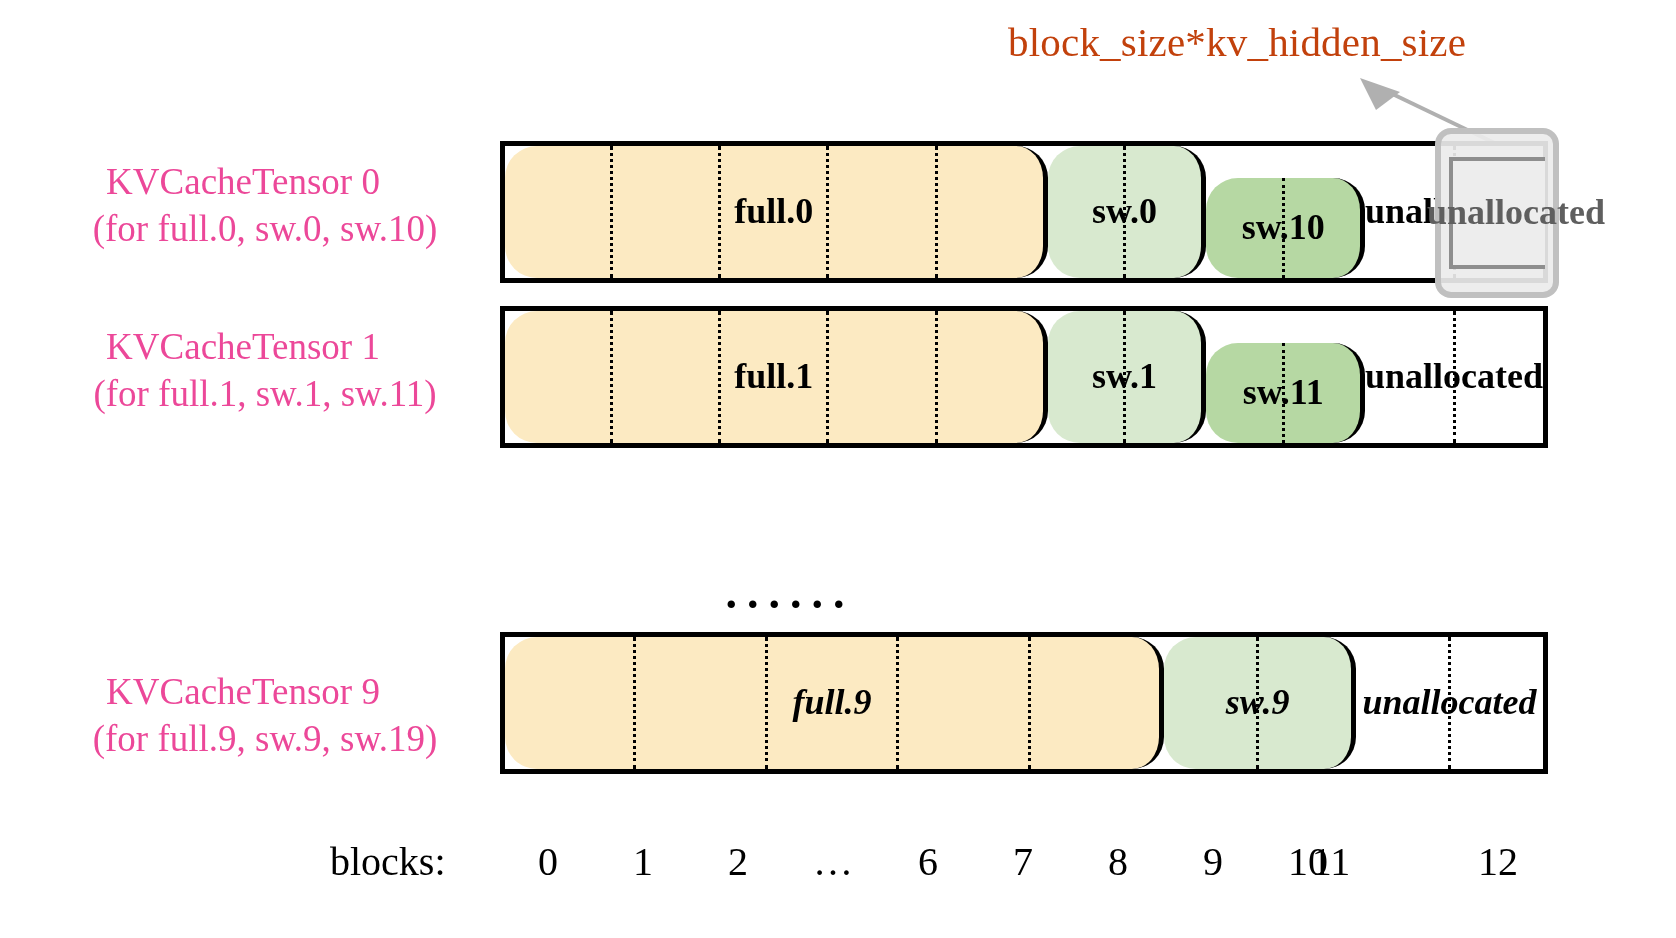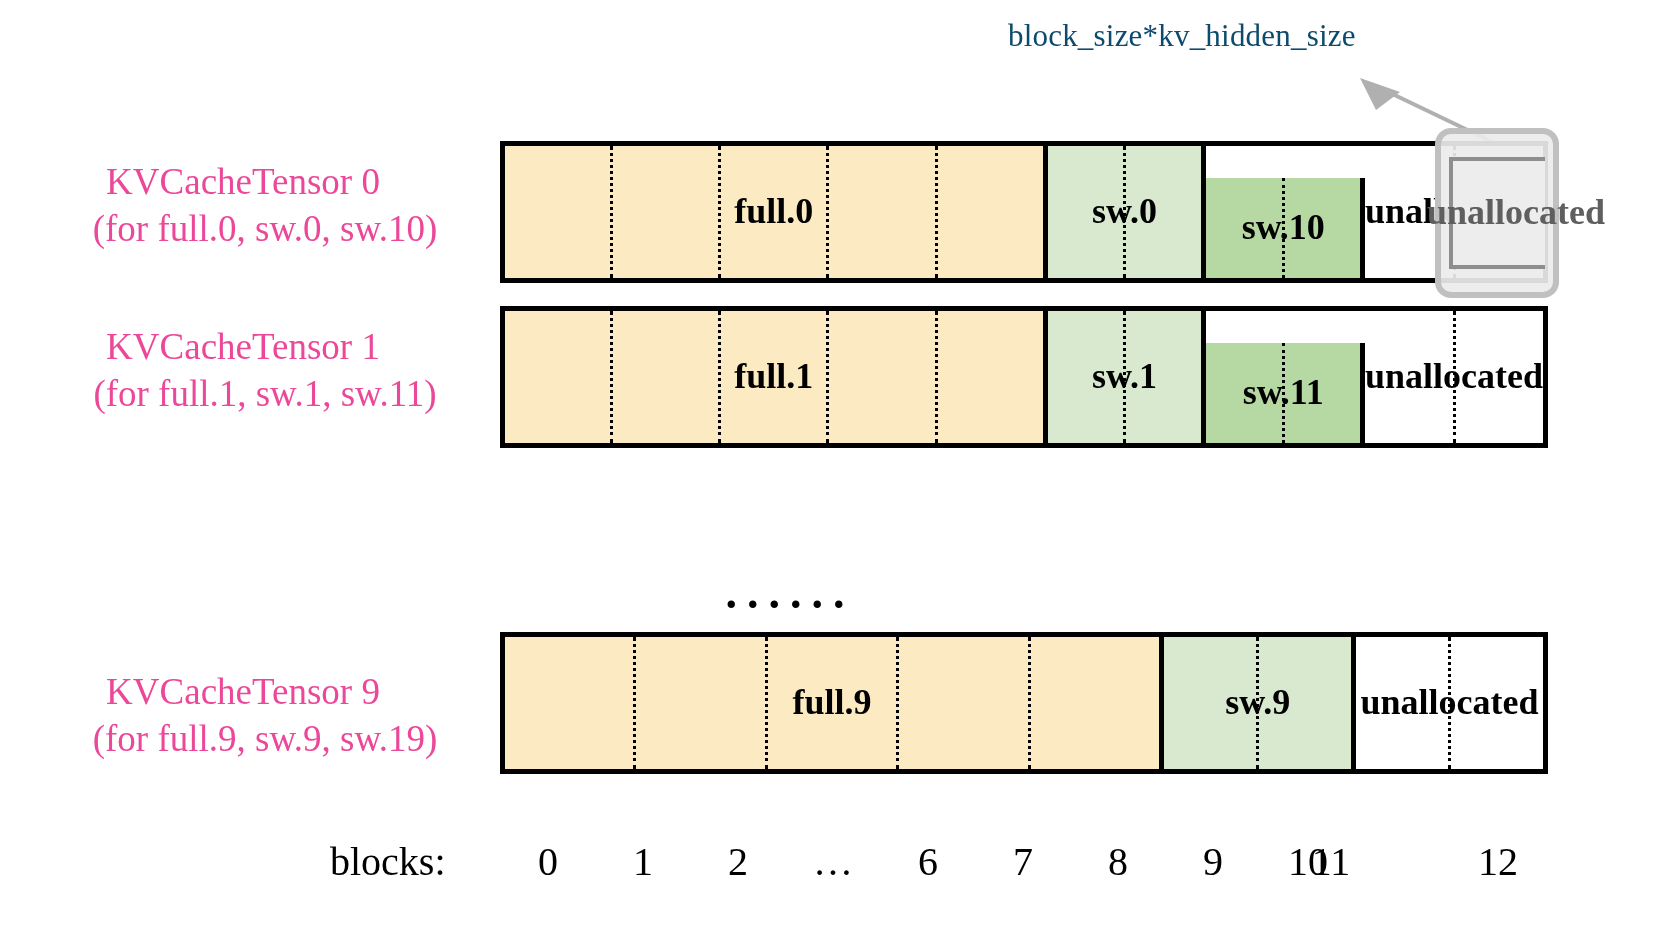--- a/index.html
+++ b/index.html
@@ -13,22 +13,22 @@
     position: relative;
     font-family: "Liberation Serif", "DejaVu Serif", serif;
     overflow: hidden;
   }
 
   
   #annotation-label {
     position: absolute;
     left: 1008px;
     top: 18px;
-    font-size: 31px;
-    color: #0c4a6e;
+    font-size: 41px;
+    color: #c2410c;
     white-space: nowrap;
     letter-spacing: 0.2px;
   }
   #annotation-arrow {
     position: absolute;
     left: 1330px;
     top: 70px;
     width: 190px;
     height: 80px;
     pointer-events: none;
@@ -39,35 +39,36 @@
     position: absolute;
     left: 500px;
     width: 1048px;
     box-sizing: border-box;
     border: 5px solid #000;
     display: flex;
     background: #fff;
   }
   #row-0 { top: 141px; height: 142px; }
   #row-1 { top: 306px; height: 142px; }
-  #row-2 { top: 632px; height: 142px; }
+  #row-2 { top: 632px; height: 142px; font-style: italic; }
 
   .cell {
     position: relative;
     box-sizing: border-box;
     display: flex;
     align-items: center;
     justify-content: center;
     font-weight: bold;
     font-size: 36px;
     color: #000;
     line-height: 1.05;
     text-align: center;
     border-right: 5px solid #000;
     overflow: visible;
+    border-radius: 32px;
   }
   .cell:last-child { border-right: none; }
 
   .cell-full { background: #fceac2; }
   .cell-sw-light { background: #d8e9cf; }
   .cell-sw-dark  { background: #b6d8a3; margin-top: 32px; }
   .cell-unalloc  { background: #ffffff; }
 
   .cell-label { position: relative; z-index: 2; }
 

